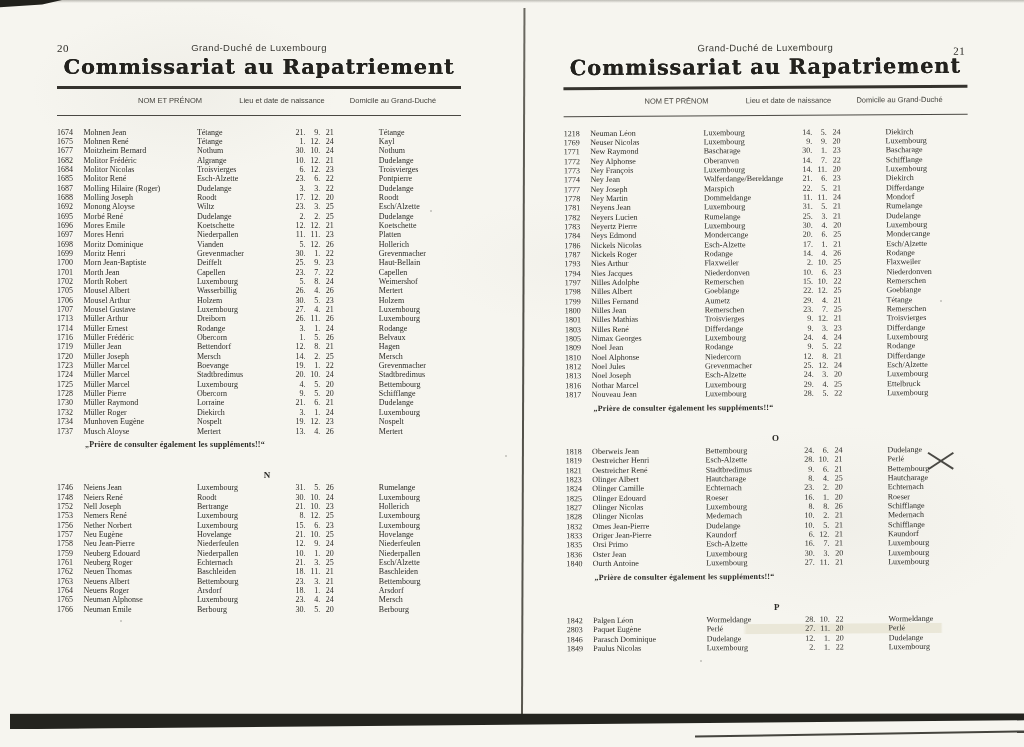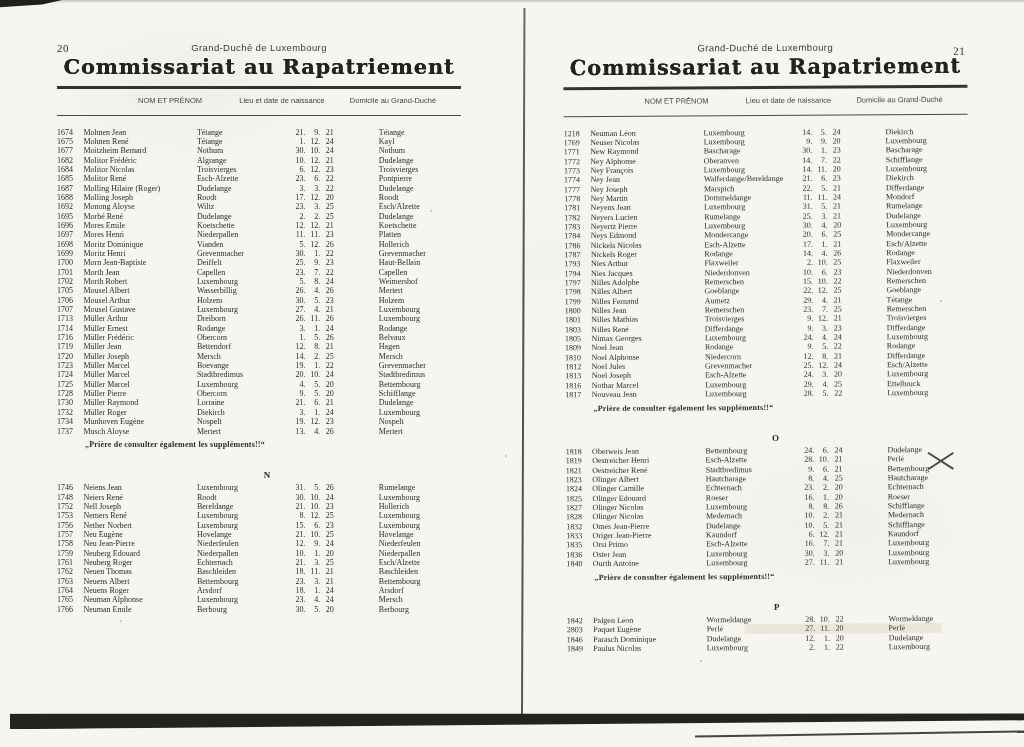--- a/index.html
+++ b/index.html
@@ -408,21 +408,21 @@
           <span class="c-name">Neiers René</span>
           <span class="c-birth">Roodt</span>
           <span class="c-d">30.</span>
           <span class="c-m">10.</span>
           <span class="c-y">24</span>
           <span class="c-dom">Luxembourg</span>
         </div>
         <div class="row">
           <span class="c-num">1752</span>
           <span class="c-name">Nell Joseph</span>
-          <span class="c-birth">Bereldange</span>
+          <span class="c-birth">Bertrange</span>
           <span class="c-d">21.</span>
           <span class="c-m">10.</span>
           <span class="c-y">23</span>
           <span class="c-dom">Hollerich</span>
         </div>
         <div class="row">
           <span class="c-num">1753</span>
           <span class="c-name">Nemers René</span>
           <span class="c-birth">Luxembourg</span>
           <span class="c-d">8.</span>

